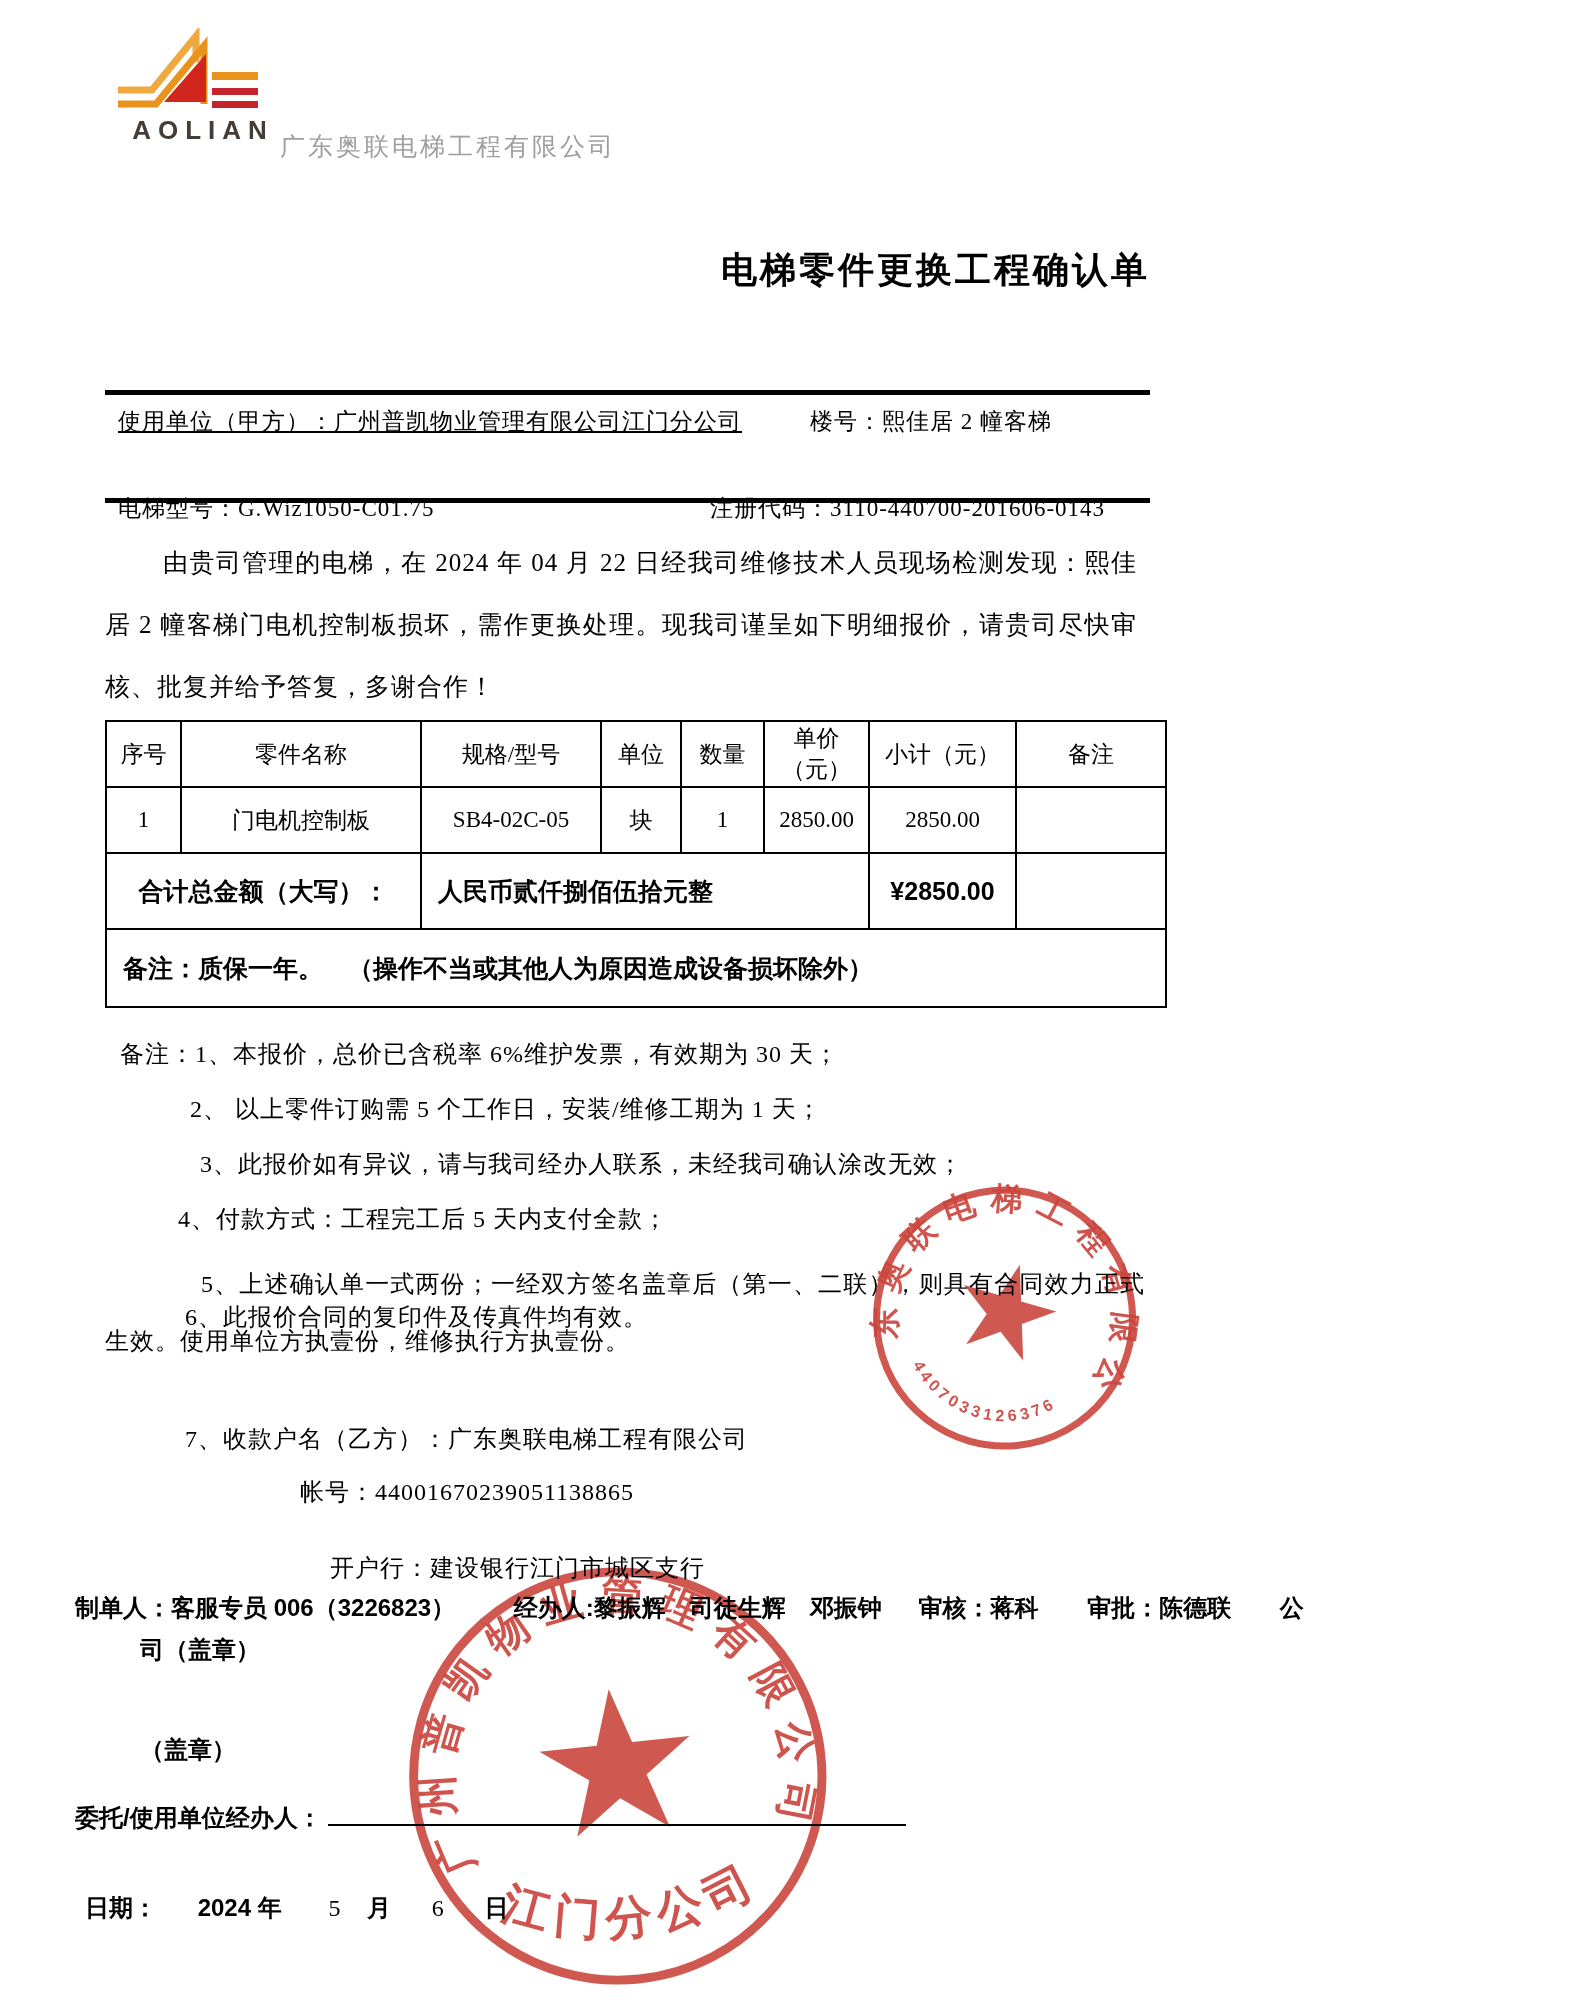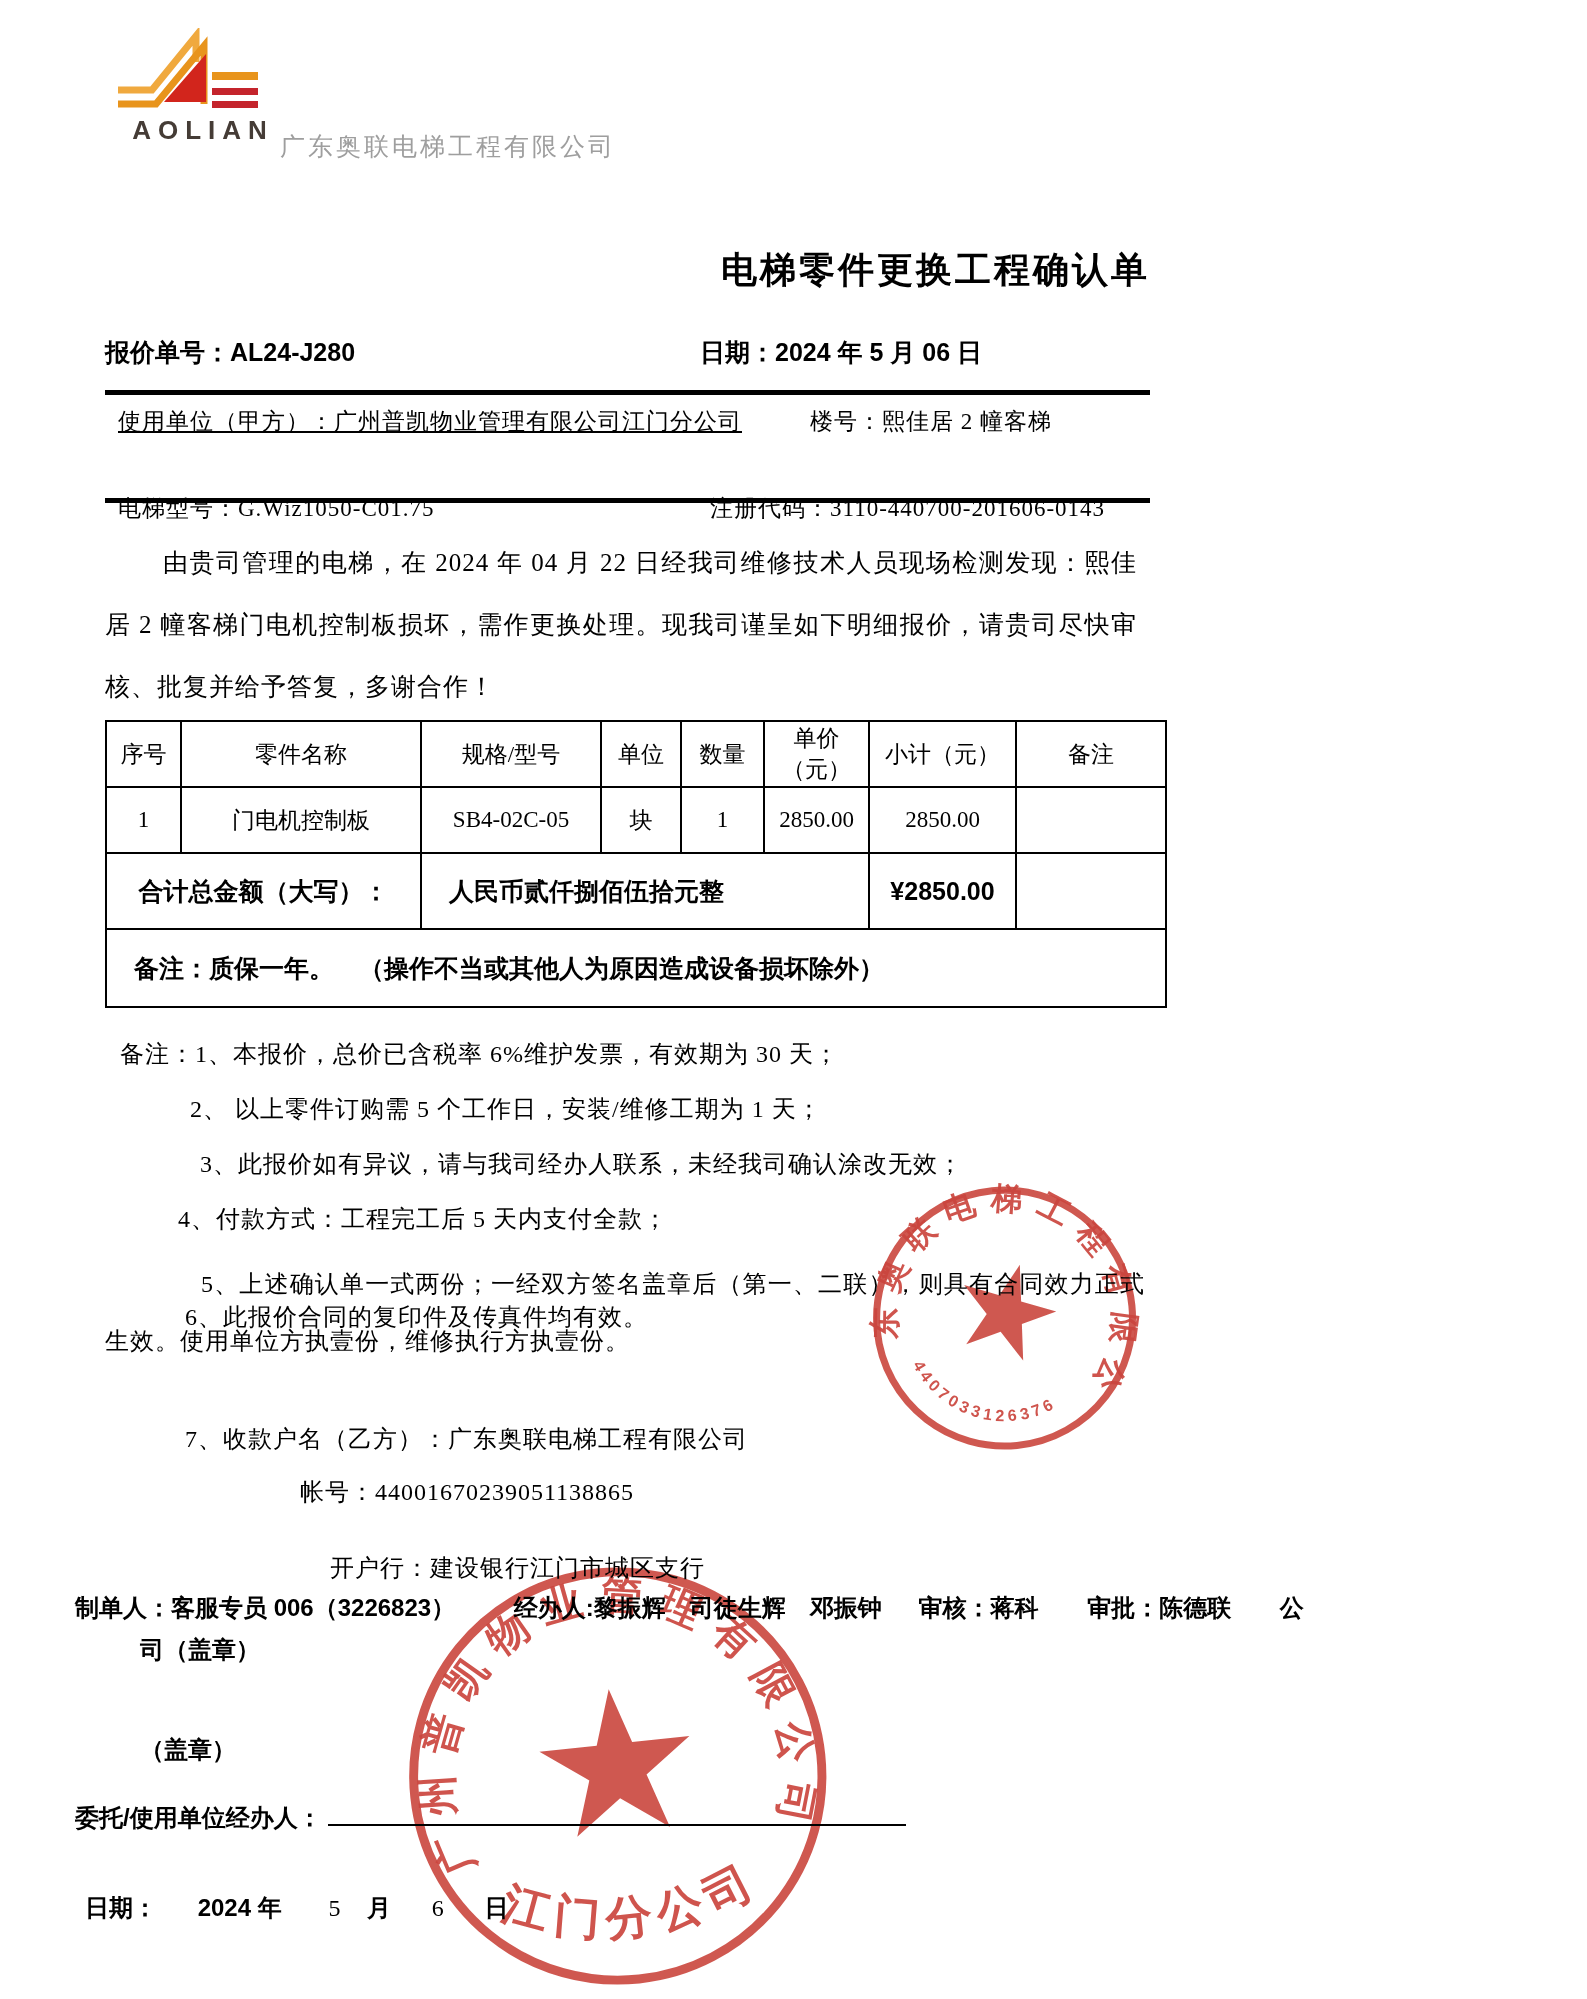--- a/index.html
+++ b/index.html
@@ -40,21 +40,21 @@
 
   
   table.quote { position:absolute; left:105px; top:720px; width:1060px;
     border-collapse:collapse; table-layout:fixed; font-size:23px; }
   table.quote td { border:2px solid #000; text-align:center; vertical-align:middle;
     overflow:hidden; }
   tr.hdr td, tr.item td { height:66px; font-family:"Liberation Serif",serif; }
   tr.total td { height:76px; }
   tr.rmk td { height:78px; }
   .b { font-family:"Liberation Sans",sans-serif; font-weight:700; font-size:25px; }
-  .cell-left { text-align:left !important; padding-left:27px; }
+  .cell-left { text-align:left !important; padding-left:16px; }
 
   
   .note { font-size:24px; letter-spacing:1px; white-space:nowrap; }
   .note-wrap { font-size:24px; letter-spacing:1px; width:1040px;
     line-height:57px; text-indent:96px; text-align:justify; white-space:normal; }
 
   
   .sig { font-size:24px; white-space:nowrap; }
   .sigline { display:inline-block; border-bottom:2px solid #000; height:26px;
     vertical-align:baseline; }
@@ -78,24 +78,20 @@
       <rect x="100" y="44" width="46" height="8" fill="#e8941c"></rect>
       <rect x="100" y="60" width="46" height="7" fill="#c4242c"></rect>
       <rect x="100" y="73" width="46" height="7" fill="#c4242c"></rect>
     </svg>
   </div>
   <div class="abs brand-text">AOLIAN</div>
   <div class="abs company-gray">广东奥联电梯工程有限公司</div>
 
   <h1 class="abs doc-title hei">电梯零件更换工程确认单</h1>
 
-  <div class="abs quote-row hei">
-    <span>报价单号：AL24-J280</span>
-    <span class="date">日期：2024 年 5 月 06 日</span>
-  </div>
   <div class="abs rule rule1"></div>
 
   <div class="abs info-row info1 fang">
     <span>使用单位（甲方）：广州普凯物业管理有限公司江门分公司</span>
     <span class="info-right1">楼号：熙佳居 2 幢客梯</span>
   </div>
   <div class="abs info-row info2 fang">
     <span>电梯型号：G.Wiz1050-C01.75</span>
     <span class="info-right2">注册代码：3110-440700-201606-0143</span>
   </div>

